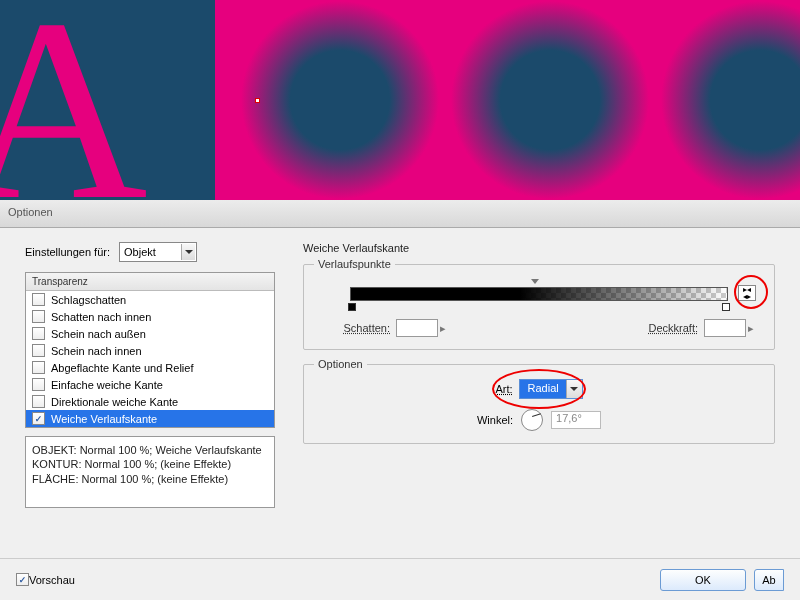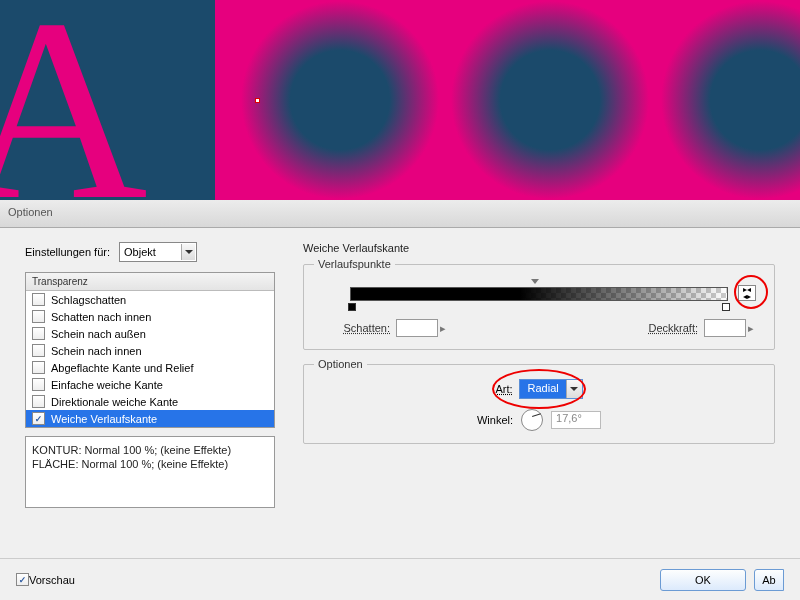--- a/index.html
+++ b/index.html
@@ -137,20 +137,21 @@
           <span class="checkbox"></span>
           <span>Direktionale weiche Kante</span>
         </div>
       <div class="effect-item selected">
           <span class="checkbox checked"></span>
           <span>Weiche Verlaufskante</span>
         </div>
     </div>
 
     <div class="info-box">
+      <div>OBJEKT: Normal 100 %; Weiche Verlaufskante</div>
       <div>KONTUR: Normal 100 %; (keine Effekte)</div>
       <div>FLÄCHE: Normal 100 %; (keine Effekte)</div>
     </div>
   </div>
 
   <div class="right-col">
     <div class="panel-title">Weiche Verlaufskante</div>
 
     <div class="fieldset">
       <span class="fieldset-legend">Verlaufspunkte</span>

